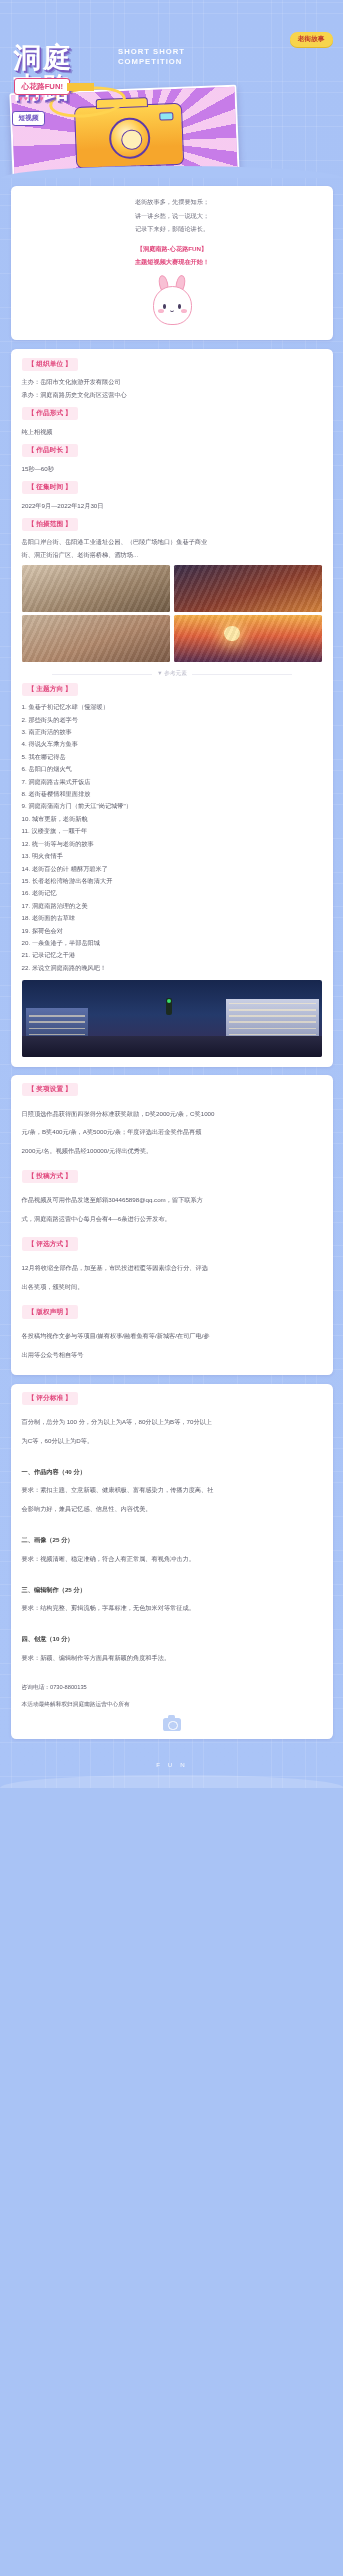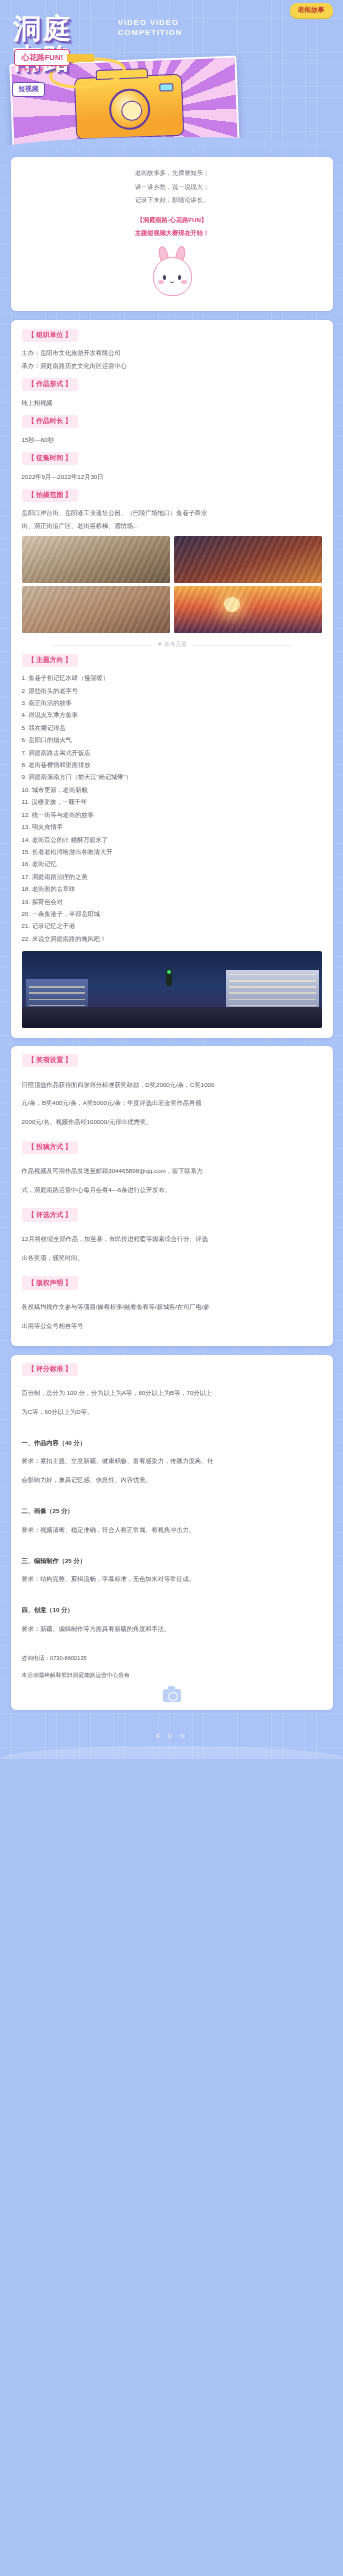--- a/index.html
+++ b/index.html
@@ -18,20 +18,21 @@
       repeating-linear-gradient(90deg, rgba(255,255,255,0.10) 0 0.5px, rgba(255,255,255,0) 0.5px 11.3px),
       linear-gradient(180deg, #a8c2f6 0%, #a9c3f6 40%, #aac4f7 100%);
     overflow: hidden;
   }
 
   
   .header {
     position: relative;
     height: 149px;
     overflow: hidden;
+    margin-top: 29px;
   }
   .hdr-badge {
     position: absolute;
     top: 3.1px; right: 11.3px;
     background: #f7d44c;
     color: #c0392b;
     font-size: 6.7px;
     font-weight: bold;
     padding: 3.1px 8.2px;
     border-radius: 7.2px;
@@ -379,21 +380,21 @@
 <div class="page">
 
   <div class="header">
     <div class="hdr-badge">老街故事</div>
 
     <div class="hdr-title-wrap">
       <div class="hdr-big">洞庭</div>
       <div class="hdr-big g">南路</div>
     </div>
 
-    <div class="hdr-en" style="white-space:pre-line">VIDEO VIDEO
+    <div class="hdr-en" style="white-space:pre-line">SHORT SHORT
 COMPETITION</div>
 
     <div class="hdr-sub">
       <div class="hdr-sub-badge">心花路FUN!</div>
       <div class="hdr-sub-bar"></div>
     </div>
     <div class="hdr-dots">♥♥♥♥♥</div>
 
     <div class="hdr-photo">
       <div class="cam">

